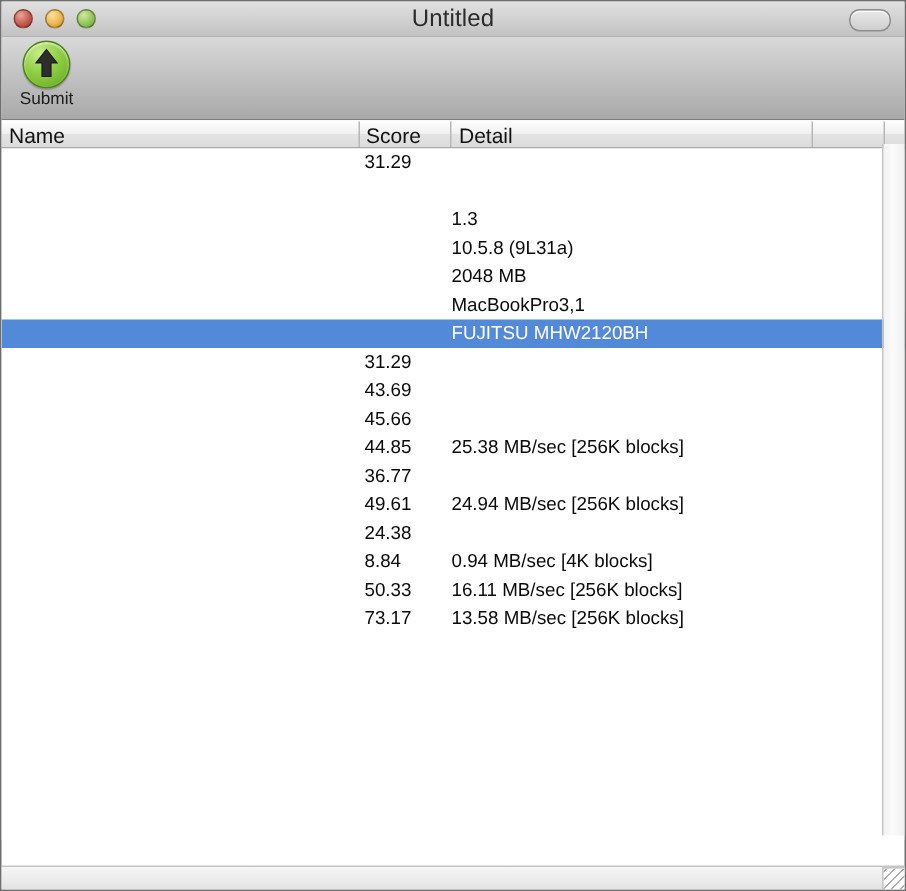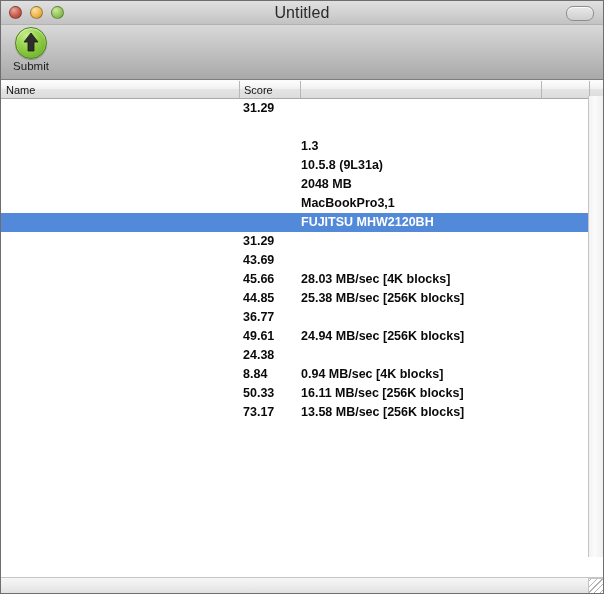--- a/index.html
+++ b/index.html
@@ -92,21 +92,21 @@
     margin-top: 1px;
   }
 
   
   #col-header {
     position: relative;
     height: 17px;
     background: linear-gradient(to bottom, #fdfdfd 0%, #f0f0f0 48%, #e4e4e4 50%, #dcdcdc 100%);
     border-bottom: 1px solid #a9a9a9;
     border-top: 1px solid #fafafa;
-    font-size: 11px;
+    font-size: 14px;
     color: #121212;
     padding-left: 40px;
   }
   .col-head {
     position: absolute;
     top: 1px;
     height: 16px;
     line-height: 16px;
     padding-left: 5px;
     box-sizing: border-box;
@@ -126,21 +126,20 @@
     position: relative;
     height: 461px;
     background: #ffffff;
     overflow: hidden;
   }
   .row {
     position: relative;
     height: 19px;
     line-height: 19px;
     white-space: nowrap;
-    font-weight: bold;
   }
   .row.selected { background: #5289d9; }
   .row.selected .cell { color: #ffffff; }
 
   .cell {
     position: absolute;
     top: 0;
     font-size: 12.5px;
     color: #0a0a0a;
     white-space: nowrap;
@@ -200,20 +199,21 @@
           <path d="M9 1 L16 10 L12 10 L12 19 L6 19 L6 10 L2 10 Z" fill="#2d2d2d" stroke="#1b1b1b" stroke-width="0.8"></path>
         </svg>
       </div>
       <div id="submit-label">Submit</div>
     </div>
   </div>
 
   <div id="col-header">
     <div class="col-head" id="ch0" style="left: 0px; width: 238px;">Name</div>
     <div class="col-head" id="ch1" style="left: 238px; width: 62px;">Score</div>
+    <div class="col-head" id="ch2" style="left: 300px; width: 240px;">Detail</div>
     <div class="col-head" id="ch3" style="left: 540px; width: 48px;"></div>
     <div class="col-sep" style="left:238px"></div>
     <div class="col-sep" style="left:299px"></div>
     <div class="col-sep" style="left:540px"></div>
     <div class="col-sep" style="left:588px"></div>
   </div>
 
   <div id="outline">
       <div class="row">
         <div class="cell cell-name"></div>
@@ -256,21 +256,20 @@
         <div class="cell cell-detail"></div>
       </div>
       <div class="row">
         <div class="cell cell-name"></div>
         <div class="cell cell-score">43.69</div>
         <div class="cell cell-detail"></div>
       </div>
       <div class="row">
         <div class="cell cell-name"></div>
         <div class="cell cell-score">45.66</div>
-        <div class="cell cell-detail">28.03 MB/sec [4K blocks]</div>
       </div>
       <div class="row">
         <div class="cell cell-name"></div>
         <div class="cell cell-score">44.85</div>
         <div class="cell cell-detail">25.38 MB/sec [256K blocks]</div>
       </div>
       <div class="row">
         <div class="cell cell-name"></div>
         <div class="cell cell-score">36.77</div>
       </div>

